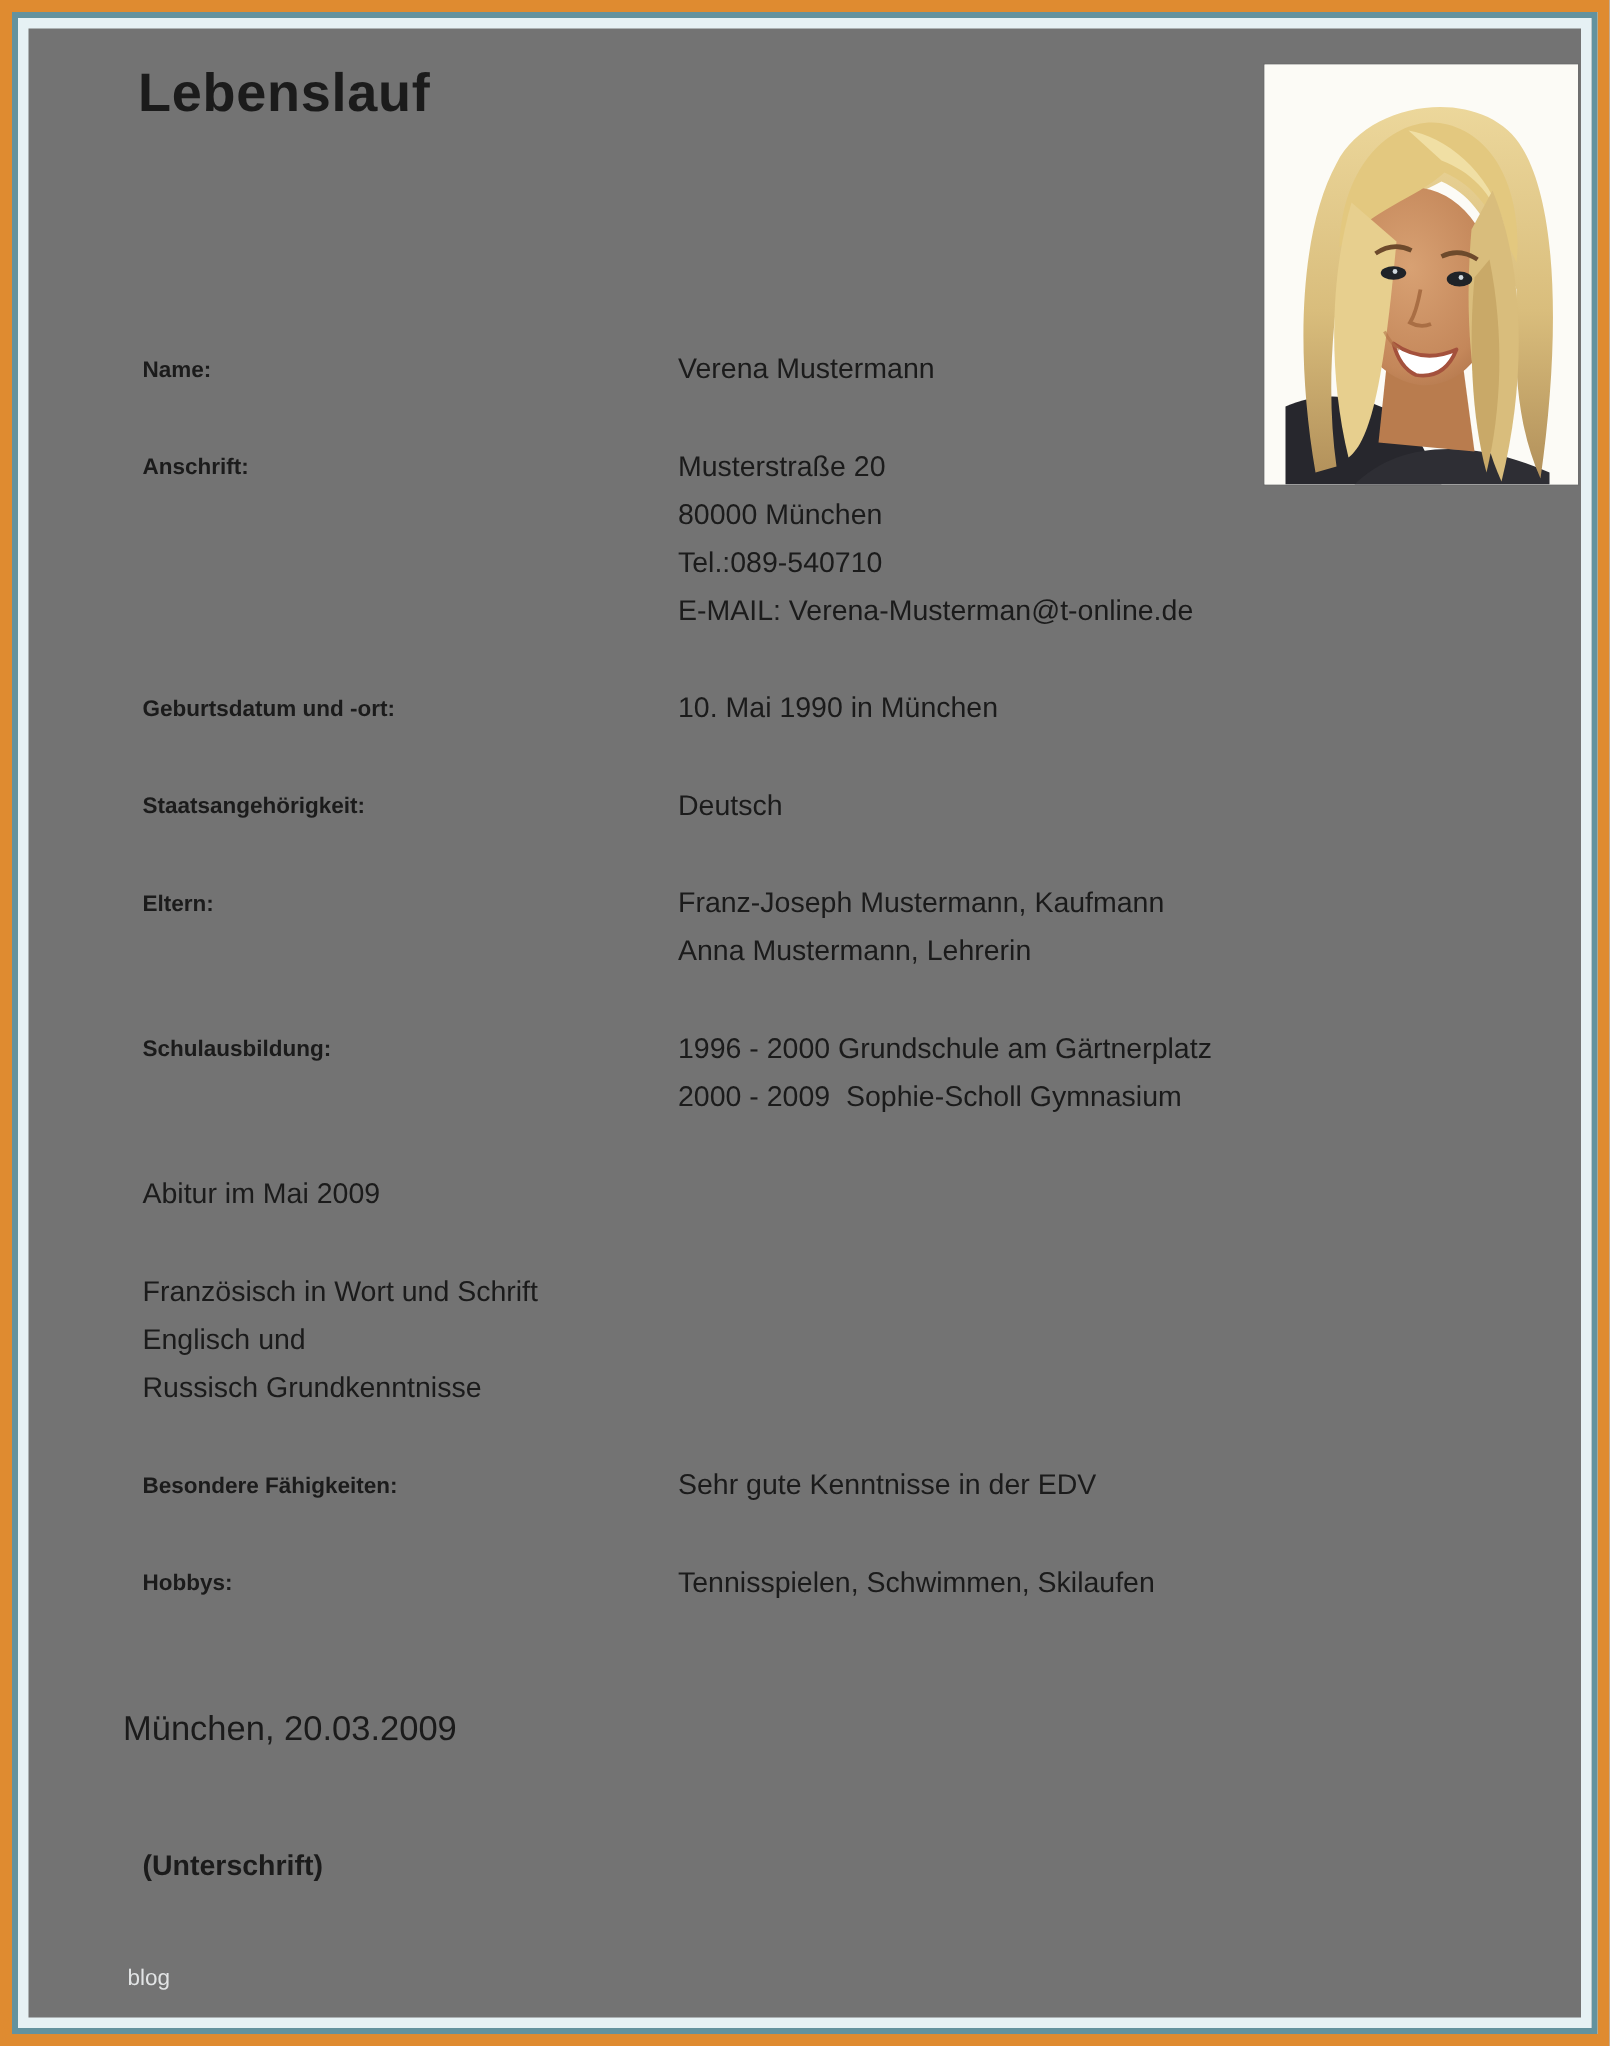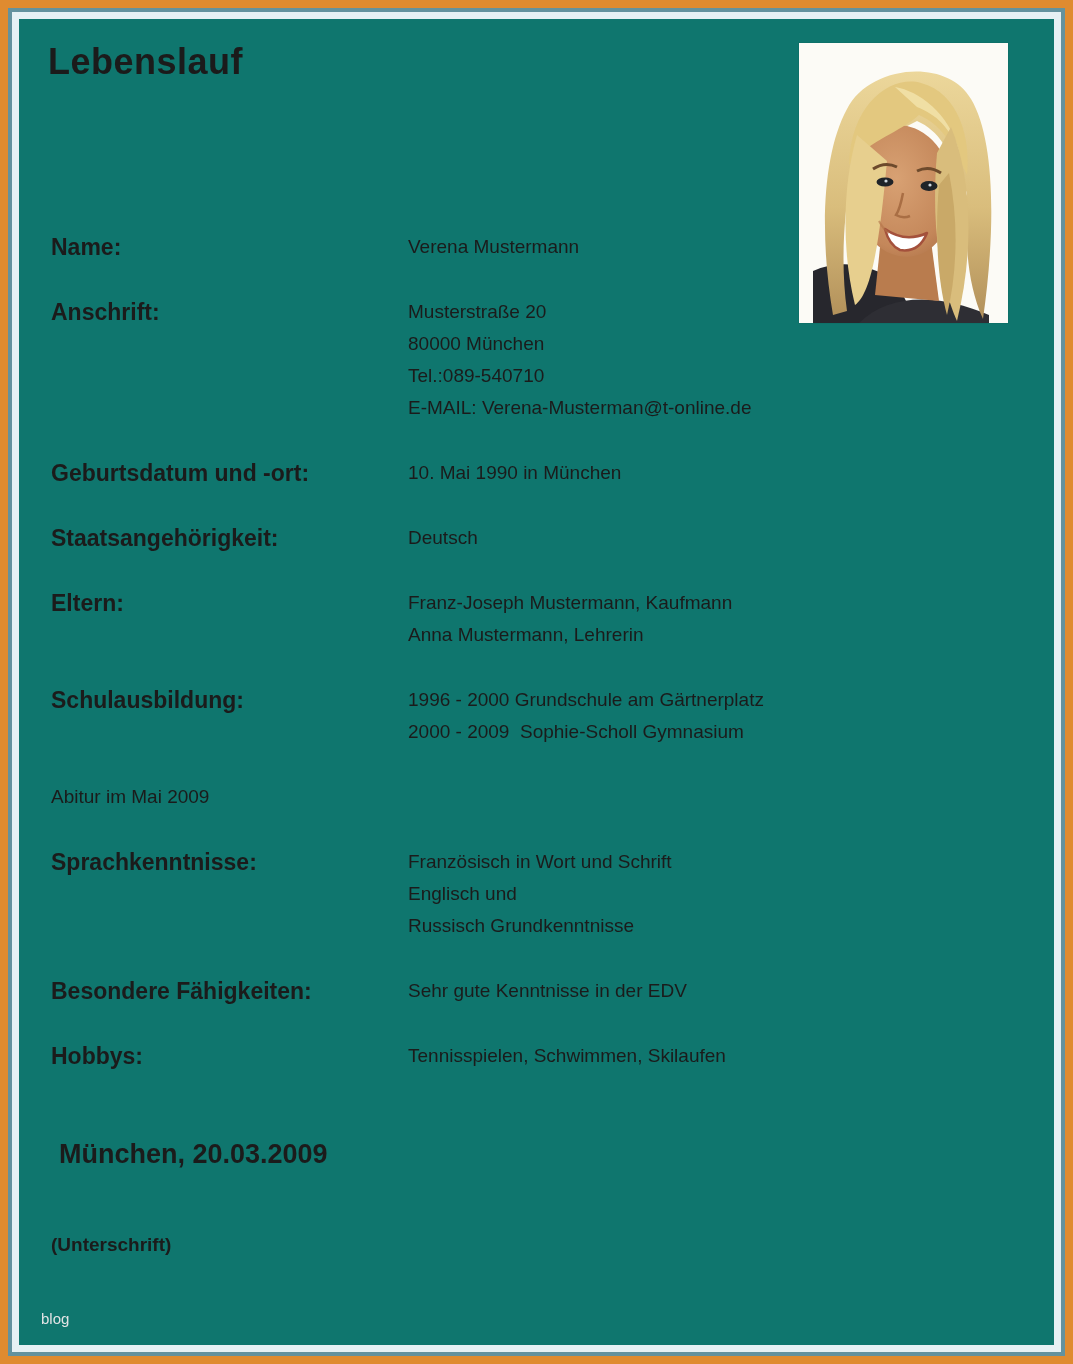--- a/index.html
+++ b/index.html
@@ -16,23 +16,24 @@
   }
   .page-frame-teal {
     box-sizing: border-box;
     width: 100%; height: 100%;
     border: 4px solid #63929e;        
   }
   .page-frame-pale {
     box-sizing: border-box;
     width: 100%; height: 100%;
     border: 7px solid #e6f1f4;        
-    background: #0f766e;              
+    background: #737373;              
     position: relative;
     overflow: hidden;
+    padding-left: 44px;
   }
   .doc {
     position: relative;
     width: 100%; height: 100%;
     color: #1b1b1b;
   }
   .doc-title {
     position: absolute;
     left: 29px; top: 22px;
     font-size: 36px;
@@ -53,34 +54,34 @@
   }
   .cv-row {
     display: flex;
     align-items: flex-start;
     margin-bottom: 33px;
   }
   .cv-label {
     width: 357px;
     flex: 0 0 357px;
     font-weight: bold;
-    font-size: 23px;
+    font-size: 15px;
     line-height: 32px;
   }
   .cv-value { flex: 1; }
   .cv-line {
     font-size: 19px;
     line-height: 32px;
     white-space: pre-wrap;
   }
   .footer-place {
     position: absolute;
-    left: 40px; top: 1120px;
-    font-size: 27px;
-    font-weight: bold;
+    left: 19px; top: 1120px;
+    font-size: 23px;
+    font-weight: normal;
   }
   .footer-signature {
     position: absolute;
     left: 32px; top: 1215px;
     font-size: 19px;
     font-weight: bold;
   }
   .watermark {
     position: absolute;
     left: 22px; bottom: 18px;
@@ -194,21 +195,20 @@
               </div>
   </div>
 
   <div class="cv-row">
     <div class="cv-value">
                 <div class="cv-line">Abitur im Mai 2009</div>
               </div>
   </div>
 
   <div class="cv-row">
-    <div class="cv-label">Sprachkenntnisse:</div>
     <div class="cv-value">
                 <div class="cv-line">Französisch in Wort und Schrift</div>
                 <div class="cv-line">Englisch und</div>
                 <div class="cv-line">Russisch Grundkenntnisse</div>
               </div>
   </div>
 
   <div class="cv-row">
     <div class="cv-label">Besondere Fähigkeiten:</div>
     <div class="cv-value">

